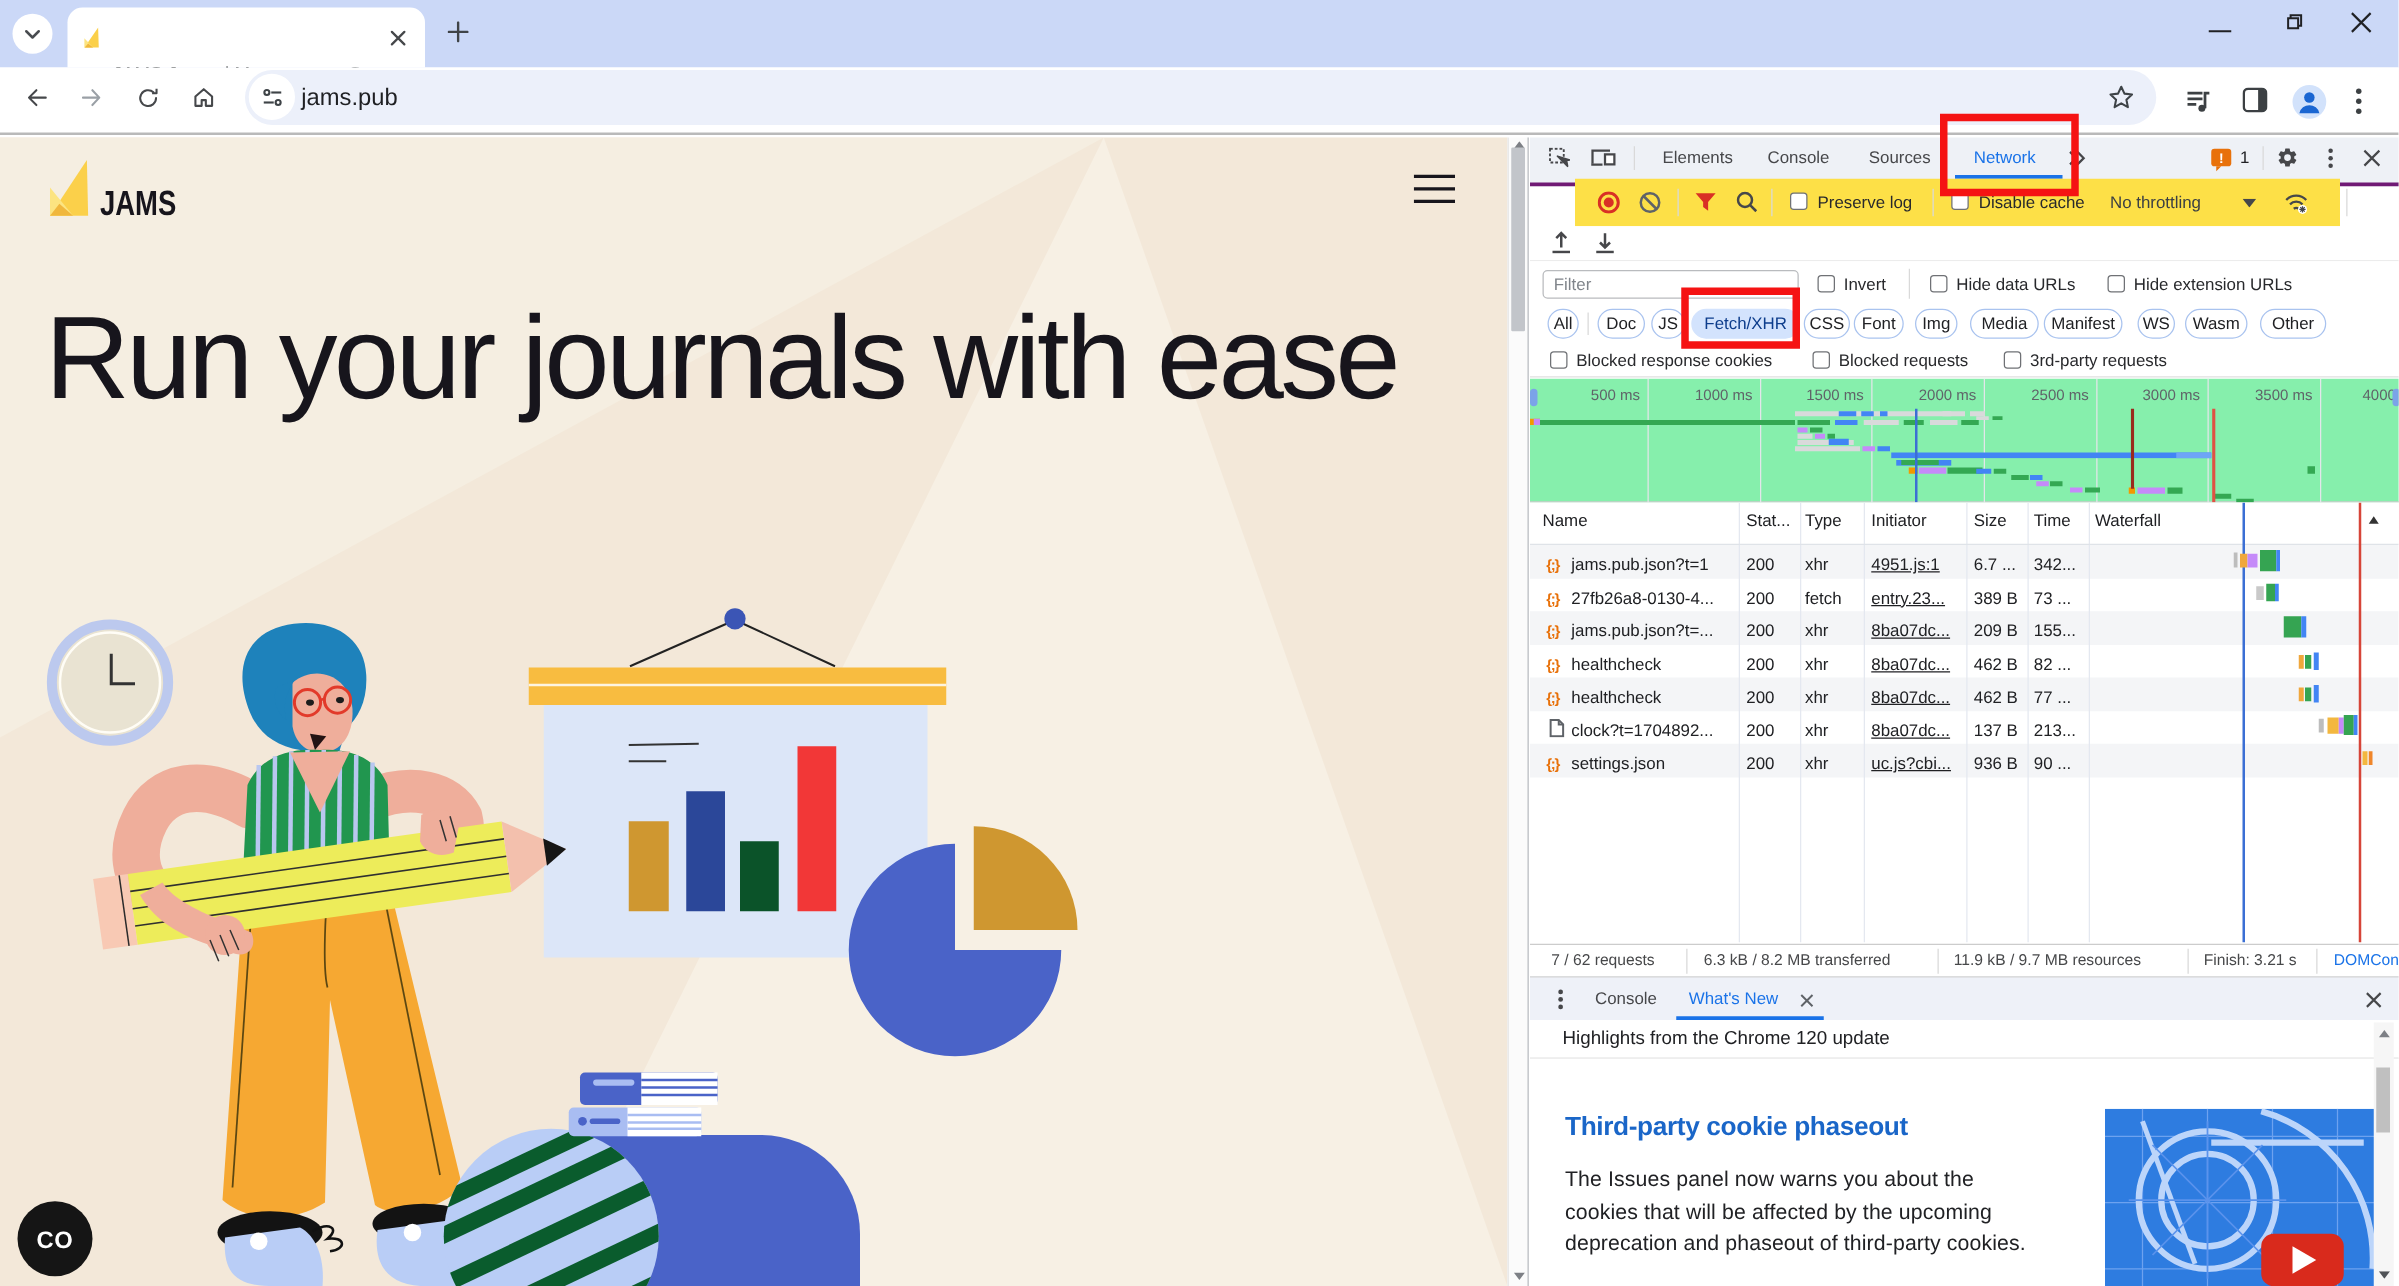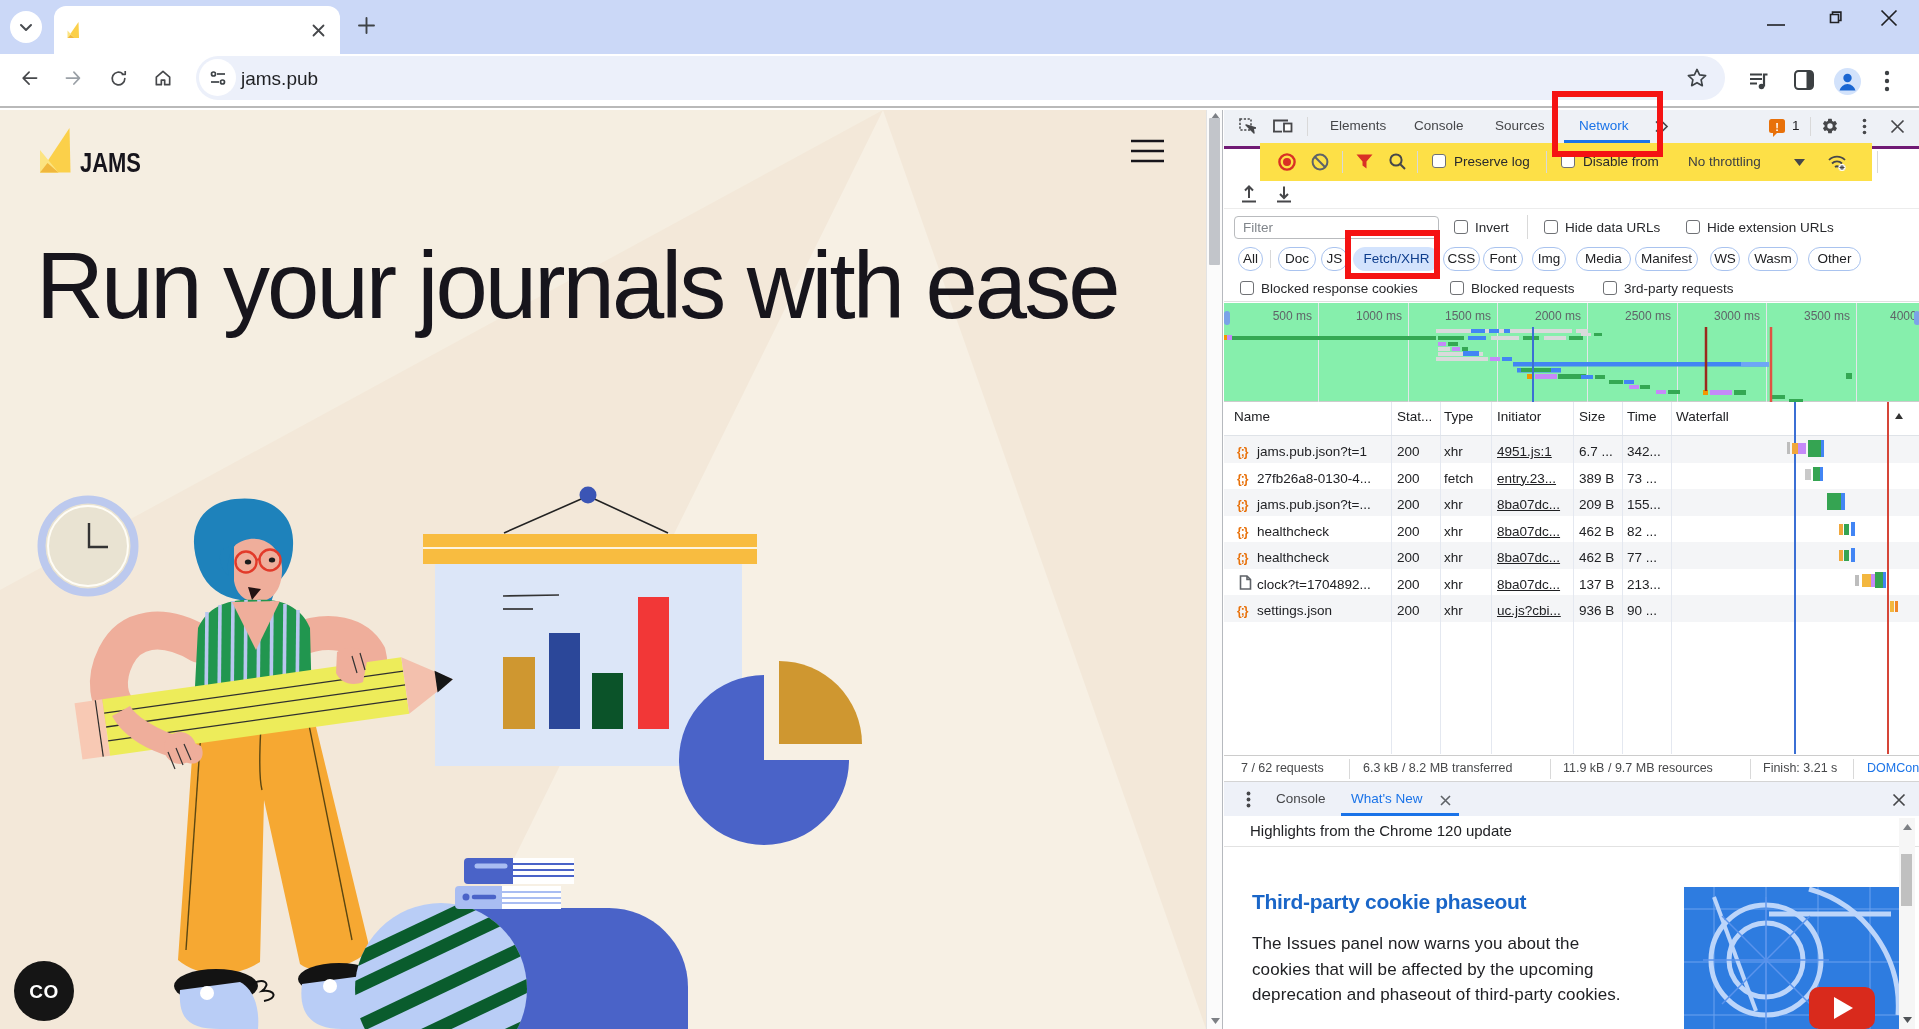--- a/index.html
+++ b/index.html
@@ -340,21 +340,21 @@
         </svg>
       <svg class="abs" style="left:129px;top:10px;" width="17" height="17">
           <circle cx="7" cy="7" r="5.6" fill="none" stroke="#46474a" stroke-width="2"></circle>
           <path d="M11.3 11.3 L16 16" stroke="#46474a" stroke-width="2"></path>
         </svg>
       <div class="vsep" style="left:157px;top:8px;height:22px;"></div>
       <div class="cb" style="left:172px;top:11px;"></div>
       <div class="lbl" style="left:194px;top:11px;">Preserve log</div>
       <div class="vsep" style="left:286px;top:8px;height:22px;"></div>
       <div class="cb" style="left:301px;top:11px;"></div>
-      <div class="lbl" style="left:323px;top:11px;">Disable from</div>
+      <div class="lbl" style="left:323px;top:11px;">Disable cache</div>
       <div class="lbl" style="left:428px;top:11px;color:#3c4043;">No throttling</div>
       <svg class="abs" style="left:534px;top:16px;" width="11" height="7">
           <polygon points="0,0 11,0 5.5,7" fill="#46474a"></polygon>
         </svg>
       <svg class="abs" style="left:565px;top:9px;" width="24" height="20" viewBox="0 0 24 20">
           <path d="M4 8 a11 11 0 0 1 16 0 M7 11.5 a7 7 0 0 1 10 0 M10 15 a3.4 3.4 0 0 1 4 0" fill="none" stroke="#46474a" stroke-width="1.8"></path>
           <circle cx="17" cy="15.5" r="3.6" fill="#fff"></circle>
           <path d="M17 13 v5 M14.5 15.5 h5 M15.2 13.7 l3.6 3.6 M18.8 13.7 l-3.6 3.6" stroke="#46474a" stroke-width="1"></path>
         </svg>
       <div class="vsep" style="left:617px;top:8px;height:22px;"></div>

